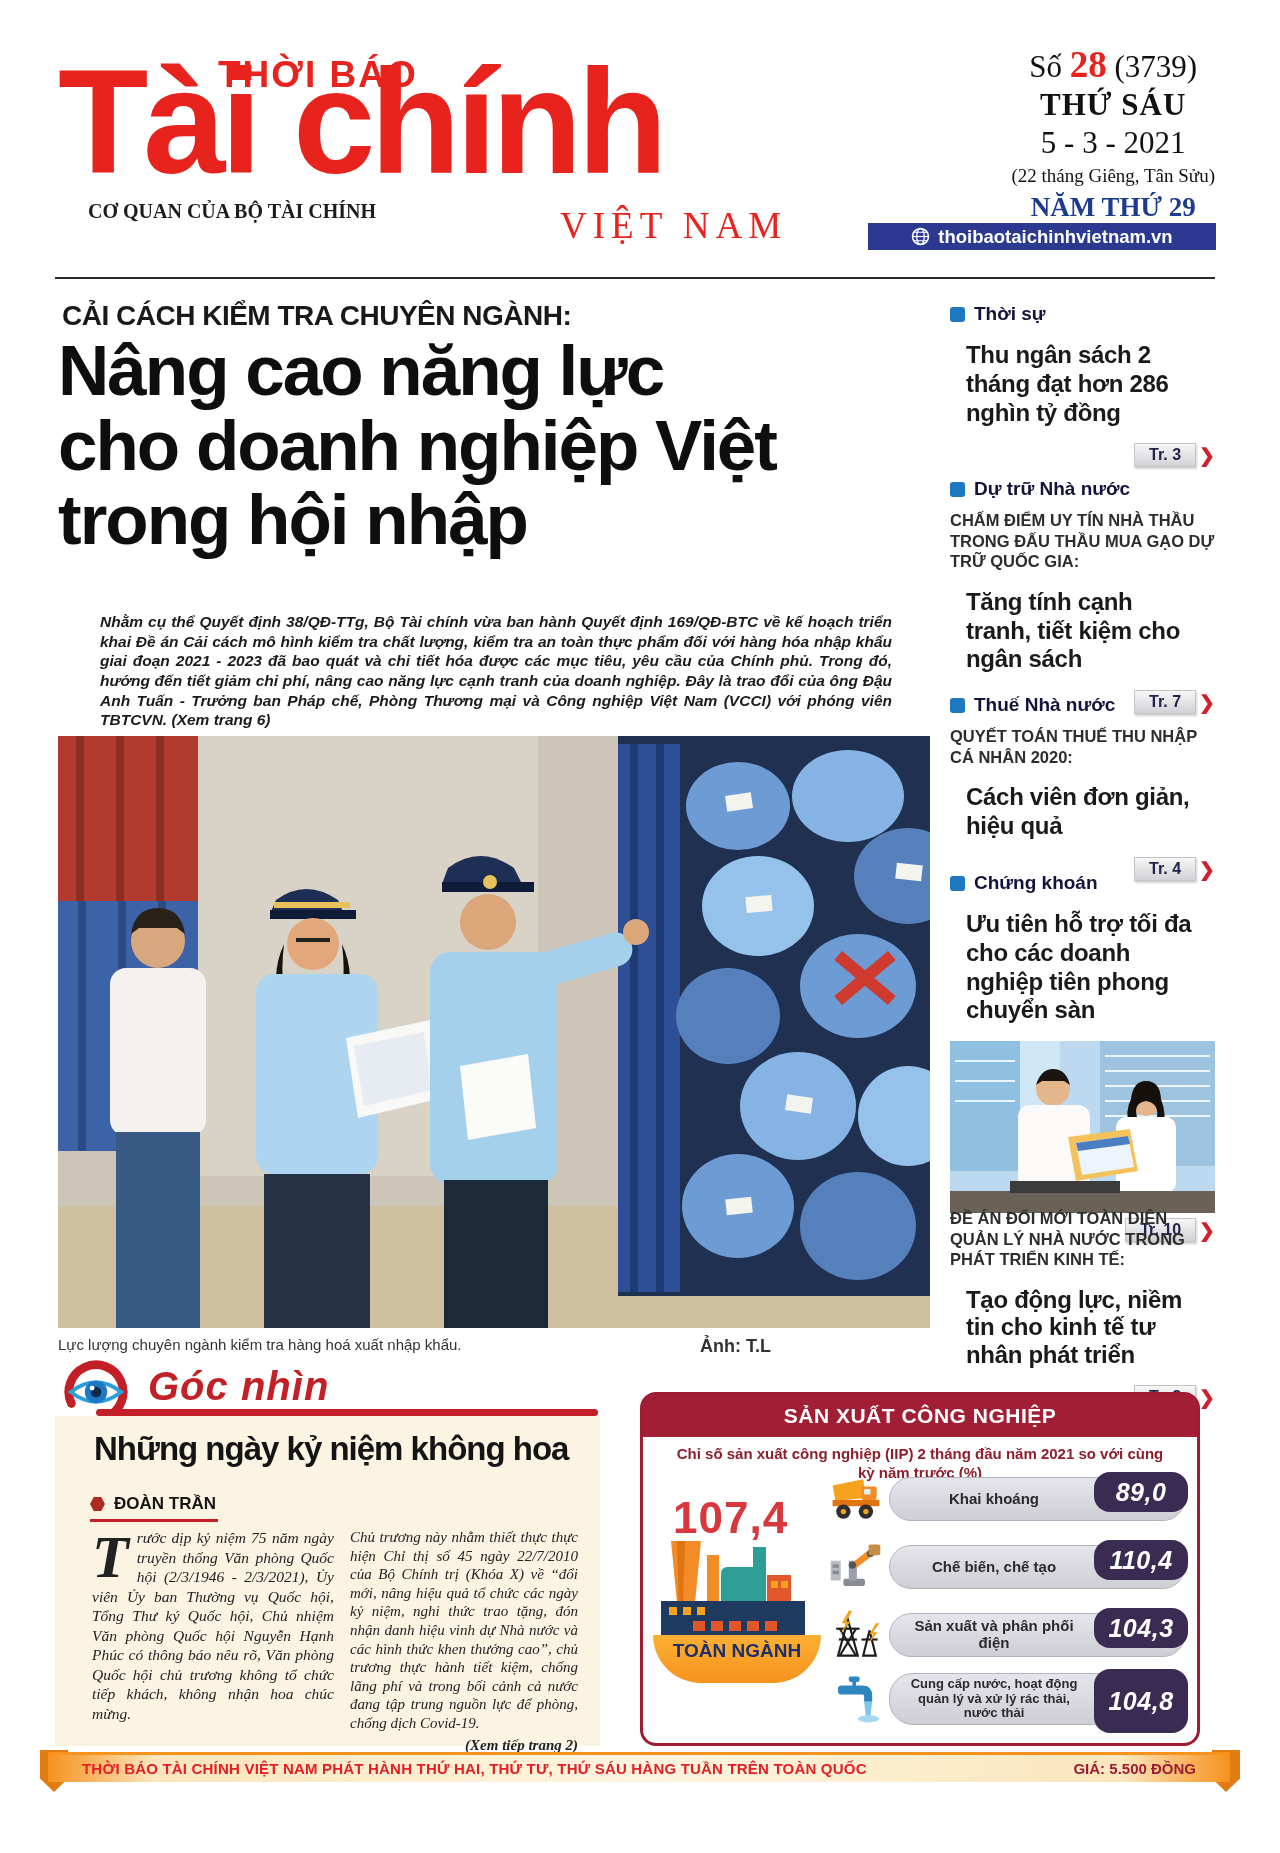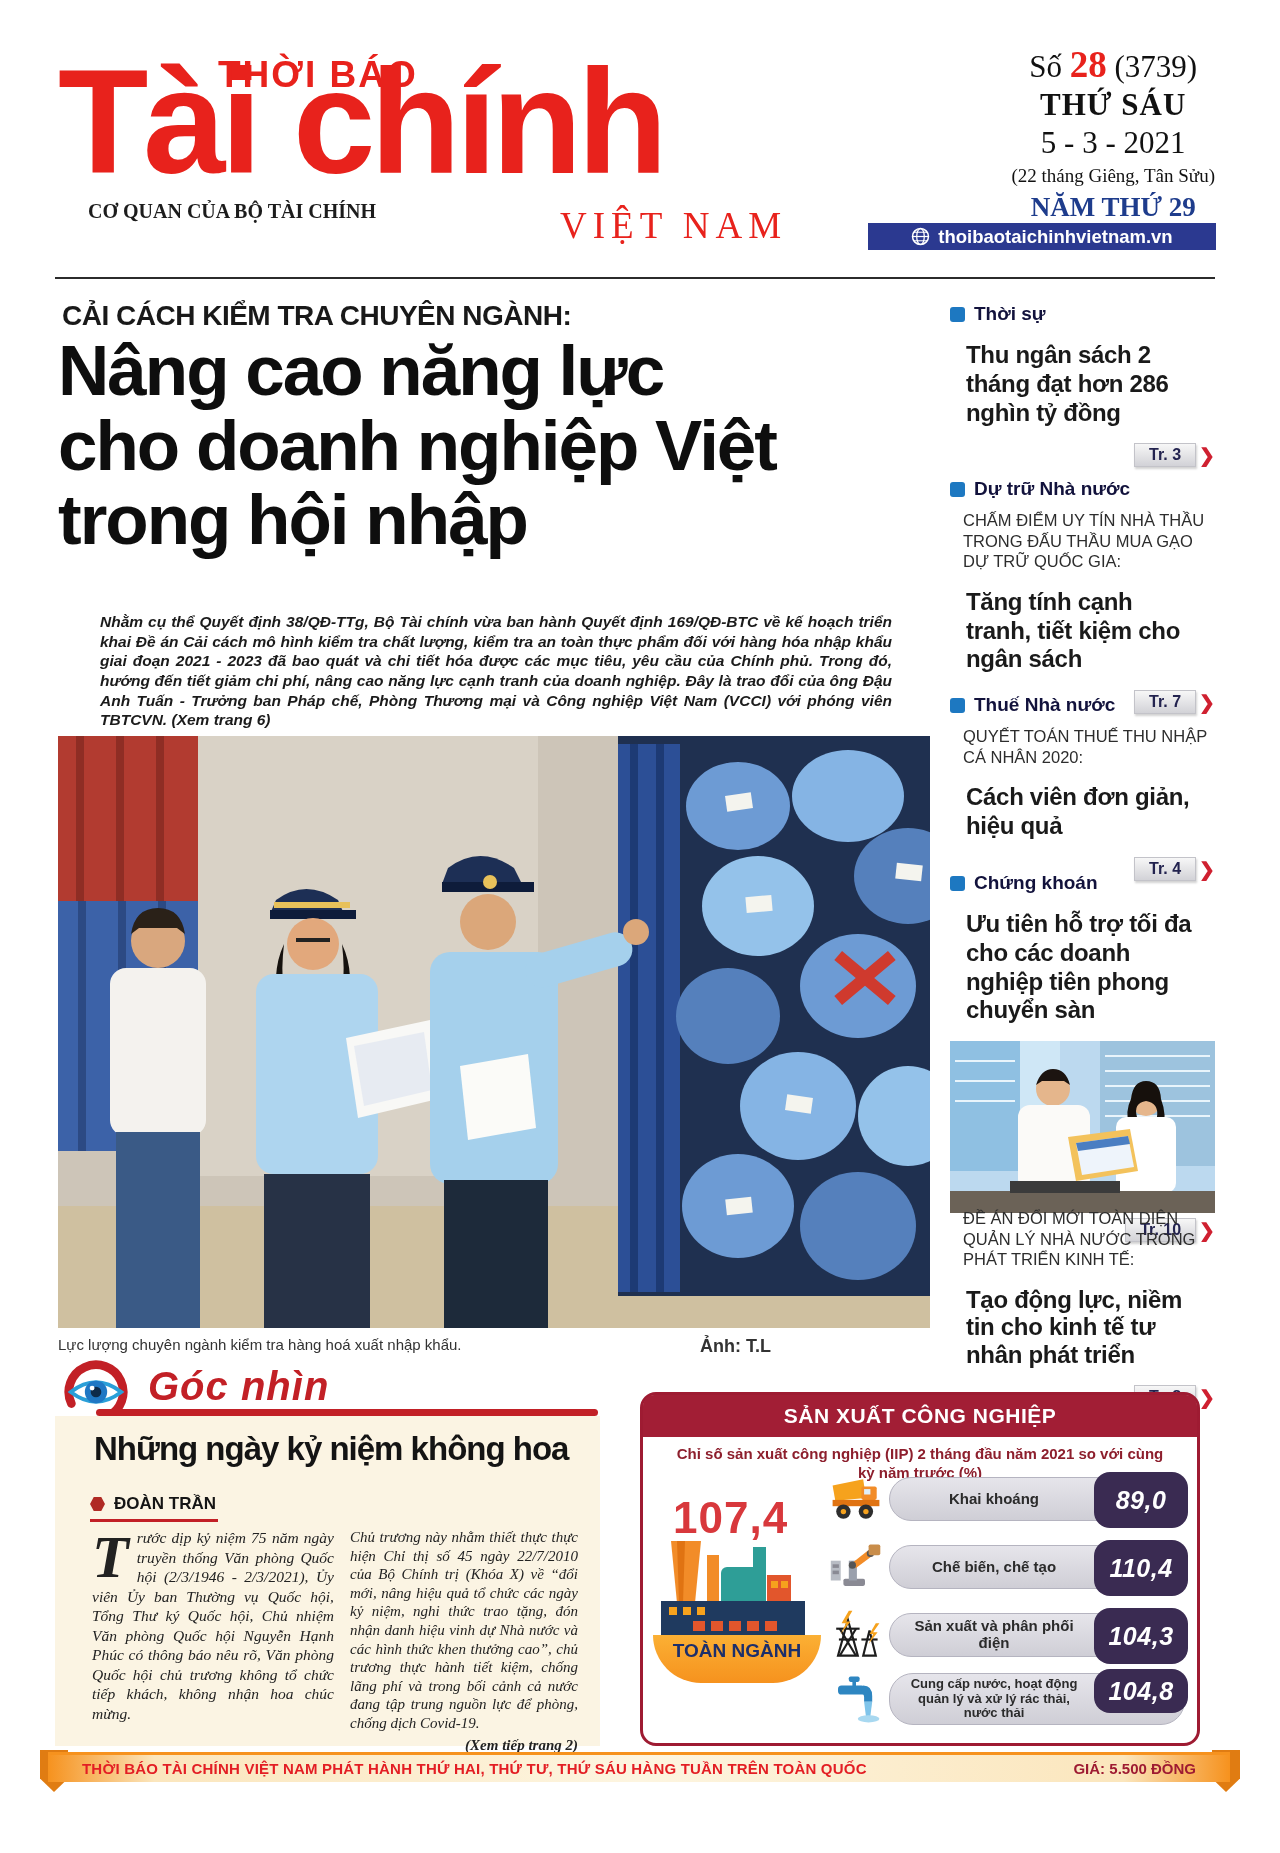--- a/index.html
+++ b/index.html
@@ -32,21 +32,21 @@
   .seepage{font-weight:800;white-space:nowrap;}
   .photo{left:58px;top:736px;width:872px;height:592px;}
   .photo svg,.sb-photo svg{display:block;width:100%;height:100%;}
   .caption{left:58px;top:1336px;font-size:15px;font-weight:500;color:#333;}
   .credit{left:700px;top:1336px;font-size:18px;font-weight:700;color:#333;}
 
   
   .sb-item{left:950px;width:265px;}
   .sb-cat{display:flex;align-items:center;gap:9px;font-size:19px;font-weight:700;color:#12123c;margin-bottom:10px;}
   .sb-bullet{width:15px;height:15px;background:#1d78c1;border-radius:3px;flex:0 0 15px;}
-  .sb-kicker{font-size:16.5px;line-height:1.25;font-weight:400;color:#2d2d2d;margin-bottom:4px;margin-left:13px;}
+  .sb-kicker{font-size:16.5px;line-height:1.25;font-weight:700;color:#2d2d2d;margin-bottom:4px;}
   .sb-title{font-size:24px;line-height:1.2;font-weight:700;color:#1a1a1a;letter-spacing:-.3px;margin:16px;}
   .sb-title.tight{line-height:1.15;}
   .sb-tag{text-align:right;margin-top:5px;}
   .tag-box{display:inline-block;background:linear-gradient(#f7f7f7,#d2d2d7);border:1px solid #c3c3c9;
            padding:2px 14px;font-size:16px;font-weight:700;color:#23234f;box-shadow:1px 2px 2px rgba(0,0,0,.18);}
   .tag-chev{color:#cf2030;font-weight:900;font-size:19px;margin-left:3px;vertical-align:-2px;}
   .sb-photo{width:265px;height:172px;margin:8px 0 2px;}
 
   
   .eye{left:62px;top:1358px;width:68px;height:68px;}
@@ -75,24 +75,24 @@
   .ig-badge{position:absolute;left:10px;top:240px;width:168px;height:48px;background:linear-gradient(#fbb034,#f6921e);
             border-radius:0 0 84px 84px;display:flex;justify-content:center;font-size:19px;font-weight:800;
             color:#1c2f6b;padding-top:5px;box-sizing:border-box;}
   .ig-row{position:absolute;left:186px;width:356px;display:flex;align-items:center;gap:6px;}
   .ig-icon{width:54px;height:52px;flex:0 0 54px;}
   .ig-icon svg{display:block;width:100%;height:100%;}
   .ig-pill{position:relative;flex:1;height:44px;background:linear-gradient(#e6e5eb,#cfced6);border:1px solid #b5b4c0;
            border-radius:24px;display:flex;align-items:center;justify-content:center;padding:0 100px 0 14px;
            box-sizing:border-box;font-size:15px;font-weight:700;color:#2b2b2b;text-align:center;line-height:1.12;}
   .ig-pill.small{font-size:13px;height:52px;}
-  .ig-chip{position:absolute;right:-4px;top:-6px;height:56px;min-width:94px;background:#3a2b52;border-radius:16px;
+  .ig-chip{position:absolute;right:-4px;top:-6px;height:40px;min-width:94px;background:#3a2b52;border-radius:16px;
            display:flex;align-items:center;justify-content:center;color:#fff;font-size:25px;font-weight:800;
            font-style:italic;letter-spacing:.5px;padding:0 9px;box-sizing:border-box;}
-  .ig-pill.small .ig-chip{height:44px;top:-5px;}
+  .ig-pill.small .ig-chip{height:64px;top:-5px;}
 
   
   .ribbon{top:1750px;width:28px;height:42px;background:#e07c12;
           clip-path:polygon(0 0,100% 0,100% 68%,50% 100%,0 68%);}
   .footer-bar{left:48px;top:1752px;width:1182px;height:30px;border-top:3px solid #f6921e;box-sizing:border-box;
               background:linear-gradient(90deg,#f6921e 0,#fbe6bd 9%,#fdf5e0 50%,#fbe6bd 91%,#f6921e 100%);
               display:flex;align-items:center;justify-content:space-between;padding:0 34px;}
   .footer-left{color:#e31e24;font-weight:700;font-size:15px;letter-spacing:.2px;}
   .footer-right{color:#9e1b32;font-weight:800;font-size:15px;}
 </style>

